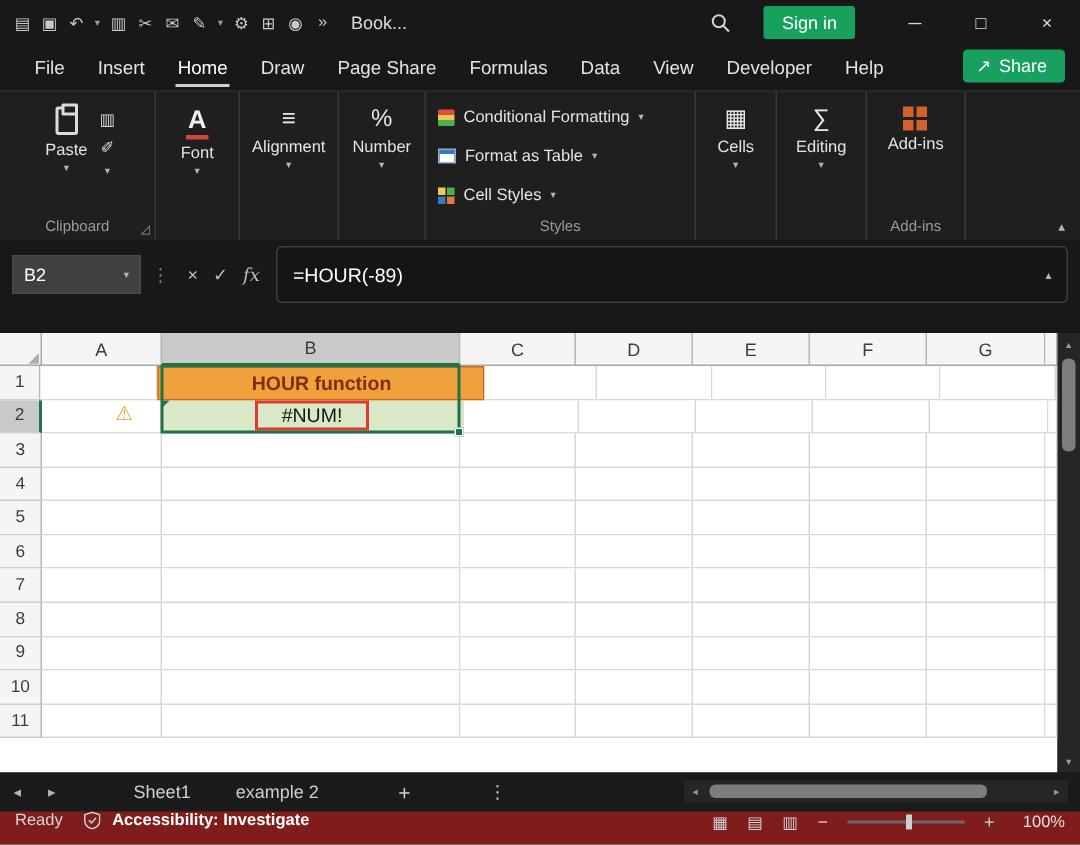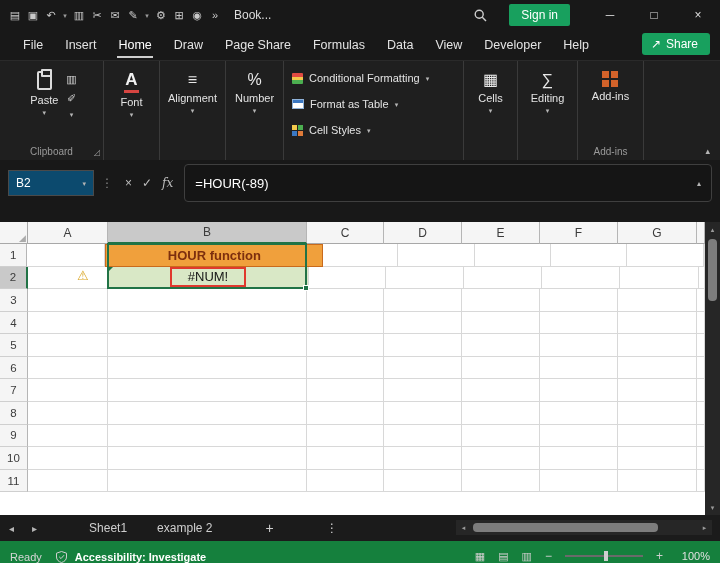--- a/index.html
+++ b/index.html
@@ -47,21 +47,21 @@
   .cf-icon { width:11px; height:11px; border-radius:1px; background:linear-gradient(180deg,#e14b42 33%,#f2c94c 33% 66%,#4caf50 66%); }
   .fat-icon { width:12px; height:10px; border:1px solid #8fb2d9; background:linear-gradient(180deg,#3b78c3 35%,#ffffff 35%); }
   .cs-icon { width:11px; height:11px; display:grid; grid-template-columns:1fr 1fr; grid-template-rows:1fr 1fr; gap:1px; }
   .cs-icon div { background:#f2c94c; } .cs-icon div:nth-child(2){ background:#4caf50; } .cs-icon div:nth-child(3){ background:#3b78c3; } .cs-icon div:nth-child(4){ background:#e07b39; }
   .addins-icon { width:16px; height:16px; display:grid; grid-template-columns:7px 7px; grid-template-rows:7px 7px; gap:2px; }
   .addins-icon div { background:#d2622a; }
   .collapse-ribbon { position:absolute; right:10px; bottom:4px; font-size:9px; color:#b5b5b5; }
 
   
   .fbar { position:absolute; top:160px; left:0; right:0; height:46px; display:flex; align-items:center; padding:0 8px; background:#181818; }
-  .name-box { width:86px; height:26px; background:#0c4a6e; border:1px solid #4a4a4a; display:flex; align-items:center; justify-content:space-between; padding:0 7px; font-size:12px; color:#fff; }
+  .name-box { width:86px; height:26px; background:#404040; border:1px solid #4a4a4a; display:flex; align-items:center; justify-content:space-between; padding:0 7px; font-size:12px; color:#fff; }
   .fbar-dots { margin:0 7px; color:#8a8a8a; font-size:12px; }
   .fbar-ic { margin:0 5px; color:#bdbdbd; font-size:12px; }
   .fx { font-family:"DejaVu Serif",serif; font-style:italic; }
   .formula-input { flex:1; height:38px; background:#151515; border:1px solid #3f3f3f; border-radius:4px; margin-left:6px; display:flex; align-items:center; padding:0 10px; font-size:13px; color:#ffffff; }
   .formula-input .expand { margin-left:auto; font-size:8px; color:#b5b5b5; }
 
   
   .sheet { position:absolute; top:222px; left:0; width:705px; height:293px; background:#ffffff; }
   .col-headers { display:flex; height:22px; }
   .corner { width:28px; background:#f5f5f5; border-right:1px solid #a8a8a8; border-bottom:1px solid #a8a8a8; position:relative; }
@@ -90,21 +90,21 @@
   .stabs { display:flex; margin-left:28px; height:26px; }
   .stab { padding:6px 15px 0; font-size:12px; color:#cfcfcf; height:26px; }
   .stab.active { background:#ffffff; color:#111111; font-weight:bold; border-bottom:3px solid #217346; }
   .add-tab { margin-left:38px; font-size:14px; color:#cfcfcf; }
   .tab-menu { margin-left:52px; font-size:12px; color:#cfcfcf; }
   .hscroll { position:absolute; right:8px; top:5px; width:256px; height:15px; background:#262626; display:flex; align-items:center; }
   .hscroll .arr { width:15px; text-align:center; font-size:7px; color:#9a9a9a; }
   .hthumb { height:9px; width:185px; background:#7d7d7d; border-radius:4px; margin-left:2px; }
 
   
-  .statusbar { position:absolute; top:541px; left:0; right:0; height:22px; background:#15803d; display:flex; align-items:flex-end; font-size:11px; color:#d5d5d5; padding:0 10px; }
+  .statusbar { position:absolute; top:541px; left:0; right:0; height:22px; background:#7f1d1d; display:flex; align-items:flex-start; font-size:11px; color:#d5d5d5; padding:0 10px; }
   .ready { margin-right:14px; }
   .shield { margin-right:8px; display:flex; align-items:center; }
   .acc { font-weight:bold; color:#ffffff; }
   .sright { margin-left:auto; display:flex; align-items:center; gap:13px; }
   .view-ic { font-size:11px; color:#cfcfcf; }
   .zoom-ic { font-size:12px; color:#cfcfcf; }
   .zoom-track { width:78px; height:2px; background:#6a6a6a; position:relative; }
   .zoom-thumb { position:absolute; left:50%; top:-4px; width:4px; height:10px; background:#cfcfcf; }
   .zoom-val { width:34px; text-align:right; color:#e0e0e0; }
 </style>
@@ -214,20 +214,21 @@
     <div class="styles-row">
       <span class="cs-icon">
           <div></div>
           <div></div>
           <div></div>
           <div></div>
         </span>
       <span>Cell Styles</span>
       <span class="chev">▾</span>
     </div>
+    <span class="rgroup-label">Styles</span>
   </div>
 
   <div class="rgroup g-cells">
     <div class="bigbtn">
       <span class="gbig-glyph">▦</span>
       <span>Cells</span>
       <span class="chev">▾</span>
     </div>
   </div>
 

